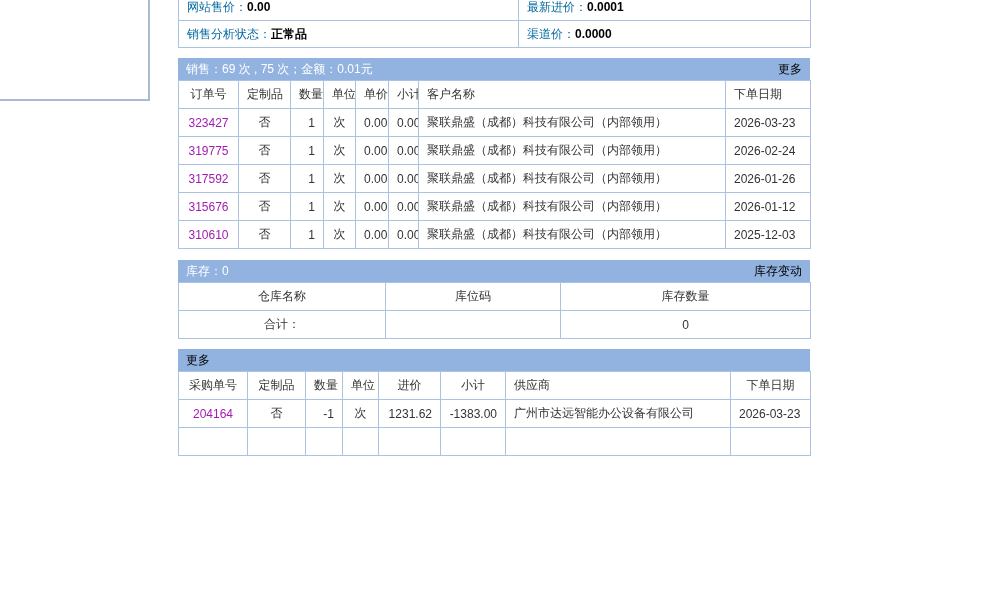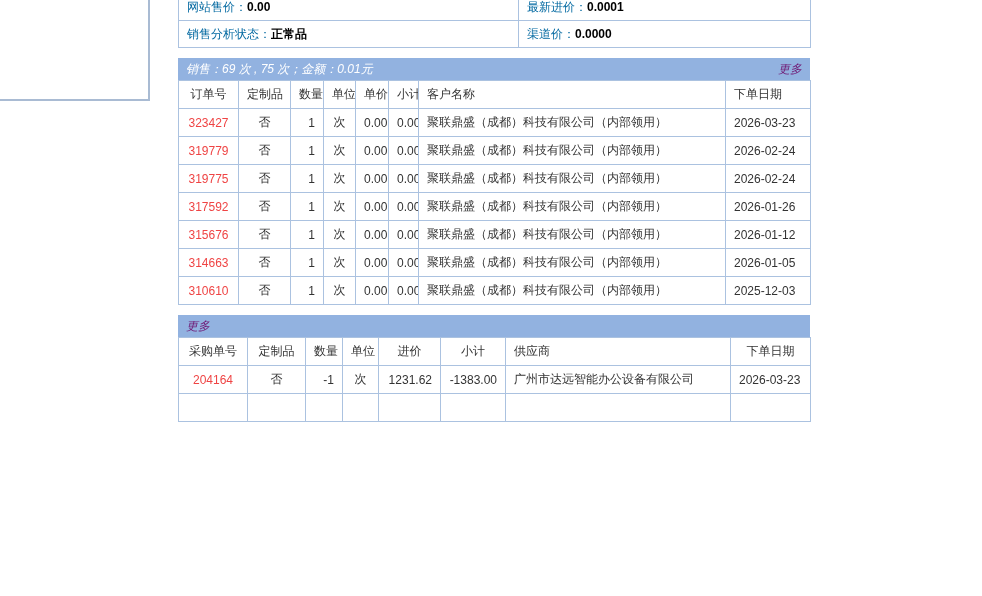--- a/index.html
+++ b/index.html
@@ -27,29 +27,28 @@
   .info-value{font-weight:bold;color:#000;}
 
   .section-sales{margin-top:10px;}
   .section-inventory{margin-top:11px;}
   .section-purchase{margin-top:10px;}
 
   .bar{
     background:#92b2e0;color:#ffffff;height:22px;line-height:22px;
     padding:0 8px;display:flex;justify-content:space-between;align-items:center;
     box-sizing:border-box;
-    font-style:italic;
   }
   .bar .bar-title{color:#ffffff;}
-  .bar a{color:#701a75;text-decoration:none;cursor:pointer;}
+  .bar a{color:#000000;text-decoration:none;cursor:pointer;}
 
   .c{text-align:center;padding-left:8px;}
   .r{text-align:right;}
   .l{text-align:left;}
-  a.row-link{color:#ef4444;text-decoration:none;cursor:pointer;}
+  a.row-link{color:#a21caf;text-decoration:none;cursor:pointer;}
 </style>
 </head>
 <body>
 
 <div class="left-box"></div>
 
 <div class="content">
 
   <table class="info-table">
     <colgroup>
@@ -109,83 +108,90 @@
             <td class="c"><a class="row-link">323427</a></td>
             <td class="c">否</td>
             <td class="r">1</td>
             <td class="c">次</td>
             <td class="r">0.00</td>
             <td class="r">0.00</td>
             <td class="l">聚联鼎盛（成都）科技有限公司（内部领用）</td>
             <td class="l">2026-03-23</td>
           </tr>
           <tr>
-            <td class="c"><a class="row-link">319779</a></td>
+            <td class="c"><a class="row-link">319775</a></td>
             <td class="c">否</td>
             <td class="r">1</td>
             <td class="c">次</td>
             <td class="r">0.00</td>
             <td class="r">0.00</td>
             <td class="l">聚联鼎盛（成都）科技有限公司（内部领用）</td>
             <td class="l">2026-02-24</td>
           </tr>
           <tr>
-            <td class="c"><a class="row-link">319775</a></td>
-            <td class="c">否</td>
-            <td class="r">1</td>
-            <td class="c">次</td>
-            <td class="r">0.00</td>
-            <td class="r">0.00</td>
-            <td class="l">聚联鼎盛（成都）科技有限公司（内部领用）</td>
-            <td class="l">2026-02-24</td>
-          </tr>
-          <tr>
             <td class="c"><a class="row-link">317592</a></td>
             <td class="c">否</td>
             <td class="r">1</td>
             <td class="c">次</td>
             <td class="r">0.00</td>
             <td class="r">0.00</td>
             <td class="l">聚联鼎盛（成都）科技有限公司（内部领用）</td>
             <td class="l">2026-01-26</td>
           </tr>
           <tr>
             <td class="c"><a class="row-link">315676</a></td>
             <td class="c">否</td>
             <td class="r">1</td>
             <td class="c">次</td>
             <td class="r">0.00</td>
             <td class="r">0.00</td>
             <td class="l">聚联鼎盛（成都）科技有限公司（内部领用）</td>
             <td class="l">2026-01-12</td>
           </tr>
           <tr>
-            <td class="c"><a class="row-link">314663</a></td>
-            <td class="c">否</td>
-            <td class="r">1</td>
-            <td class="c">次</td>
-            <td class="r">0.00</td>
-            <td class="r">0.00</td>
-            <td class="l">聚联鼎盛（成都）科技有限公司（内部领用）</td>
-            <td class="l">2026-01-05</td>
-          </tr>
-          <tr>
             <td class="c"><a class="row-link">310610</a></td>
             <td class="c">否</td>
             <td class="r">1</td>
             <td class="c">次</td>
             <td class="r">0.00</td>
             <td class="r">0.00</td>
             <td class="l">聚联鼎盛（成都）科技有限公司（内部领用）</td>
             <td class="l">2025-12-03</td>
           </tr>
         </tbody>
     </table>
   </div>
 
+  <div class="section-inventory">
+    <div class="bar">
+      <span class="bar-title">库存：0</span>
+      <a>库存变动</a>
+    </div>
+    <table>
+      <colgroup>
+          <col style="width:207px">
+          <col style="width:175px">
+          <col style="width:250px">
+        </colgroup>
+      <thead>
+        <tr>
+            <th class="c">仓库名称</th>
+            <th class="c">库位码</th>
+            <th class="c">库存数量</th>
+          </tr>
+      </thead>
+      <tbody>
+          <tr>
+            <td class="c">合计：</td>
+            <td class="c"></td>
+            <td class="c">0</td>
+          </tr>
+        </tbody>
+    </table>
+  </div>
 
   <div class="section-purchase">
     <div class="bar">
       <a>更多</a>
     </div>
     <table>
       <colgroup>
         <col style="width:69px">
           <col style="width:58px">
           <col style="width:37px">

